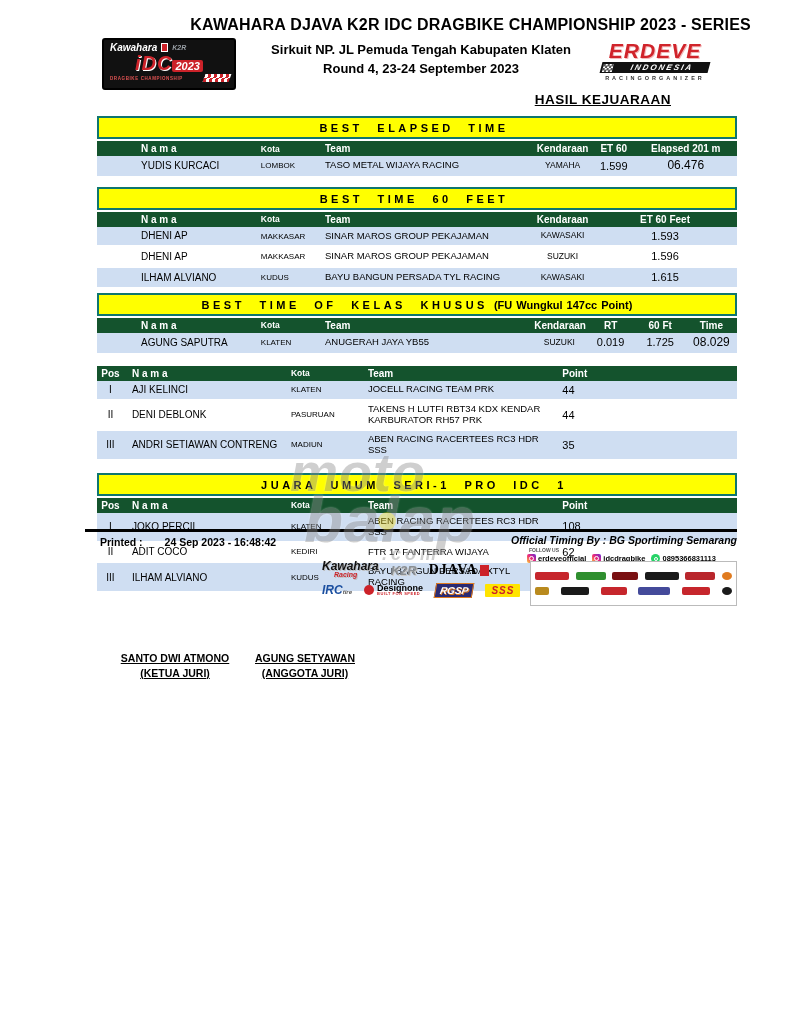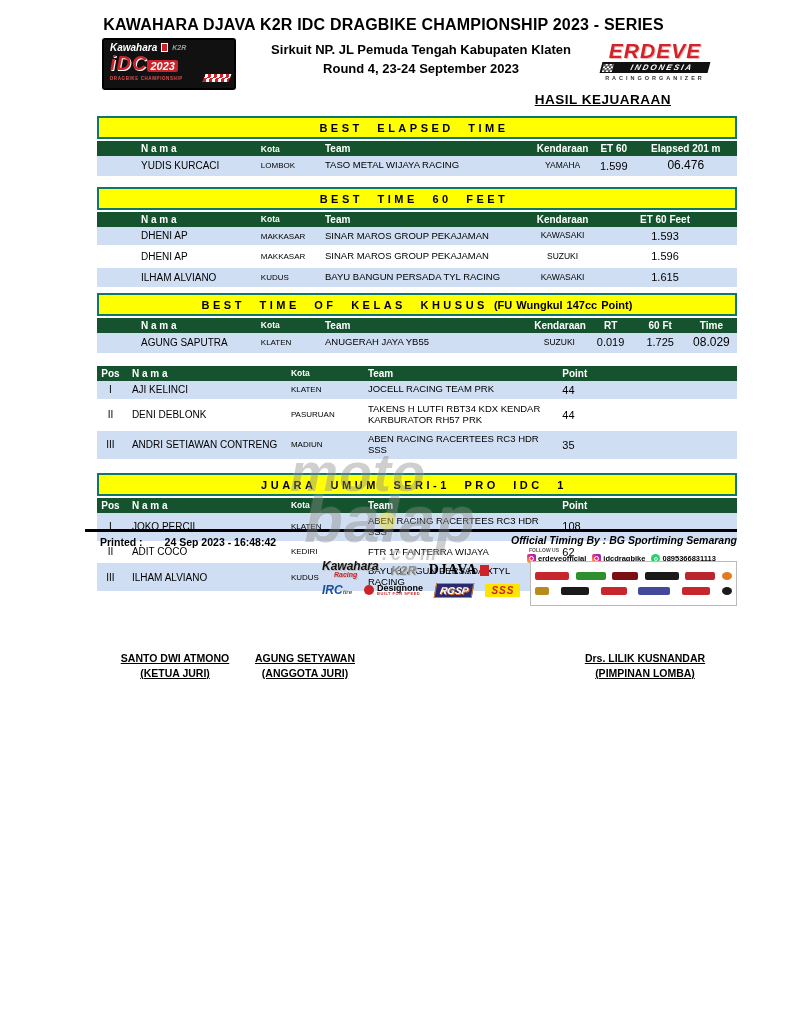--- a/index.html
+++ b/index.html
@@ -4,36 +4,36 @@
 <style>
   * { margin:0; padding:0; box-sizing:border-box; }
   html,body { background:#ffffff; }
   body {
     width:791px; height:1024px; position:relative; overflow:hidden;
     font-family:"Liberation Sans", sans-serif; color:#000;
   }
   .abs { position:absolute; }
 
   
-  .page-title { left:28px; top:16px; width:711px; text-align:center;
+  .page-title { left:40px; top:16px; width:711px; text-align:right;
     font-size:16px; font-weight:bold; letter-spacing:.2px; }
   .sub-block { left:171px; top:42px; width:500px; text-align:center; }
   .sub1 { font-size:13px; font-weight:bold; }
   .sub2 { font-size:13px; font-weight:bold; margin-top:4px; }
   .hasil { left:171px; top:92px; width:500px; text-align:right;
     font-size:13.5px; font-weight:bold; text-decoration:underline; letter-spacing:.5px; }
 
   
   .event-logo { left:102px; top:38px; width:134px; height:52px; background:#111;
     border:2px solid #000; border-radius:3px; overflow:hidden; color:#fff; }
   .el-top { display:flex; align-items:center; gap:4px; padding:2px 4px 0 6px; }
   .el-kawahara { font-style:italic; font-weight:bold; font-size:10px; color:#fff; }
   .el-sq { width:7px; height:9px; background:#cc2229; border:1px solid #fff; display:inline-block; }
   .el-k2r { font-style:italic; font-weight:bold; font-size:7px; color:#9aa0a6; }
-  .el-mid { display:flex; align-items:baseline; padding:0 6px; }
+  .el-mid { display:flex; align-items:baseline; padding:0 6px;justify-content:center; }
   .el-idc { font-weight:bold; font-style:italic; font-size:20px; color:#cc2229;
     text-shadow:1px 1px 0 #fff; letter-spacing:1px; line-height:1; }
   .el-year { font-weight:bold; font-style:italic; font-size:11px; color:#fff;
     background:#cc2229; padding:0 3px; border-radius:2px; }
   .el-bottom { display:flex; align-items:center; justify-content:space-between; padding:1px 4px 0 6px; }
   .el-sub { font-size:4.5px; font-weight:bold; color:#e05353; letter-spacing:.6px; }
   .checker { width:26px; height:8px;
     background:
       repeating-linear-gradient(90deg,#fff 0 3px,#cc2229 3px 6px),
       repeating-linear-gradient(90deg,#cc2229 0 3px,#fff 3px 6px);
@@ -481,17 +481,13 @@
 
 <div class="abs signatures">
   <div class="sig sig-1">
     <div class="nm">SANTO DWI ATMONO</div>
     <div class="rl">(KETUA JURI)</div>
   </div>
   <div class="sig sig-2">
     <div class="nm">AGUNG SETYAWAN</div>
     <div class="rl">(ANGGOTA JURI)</div>
   </div>
-  <div class="sig sig-3">
-    <div class="nm">Drs. LILIK KUSNANDAR</div>
-    <div class="rl">(PIMPINAN LOMBA)</div>
-  </div>
 </div>
 
 </body></html>

